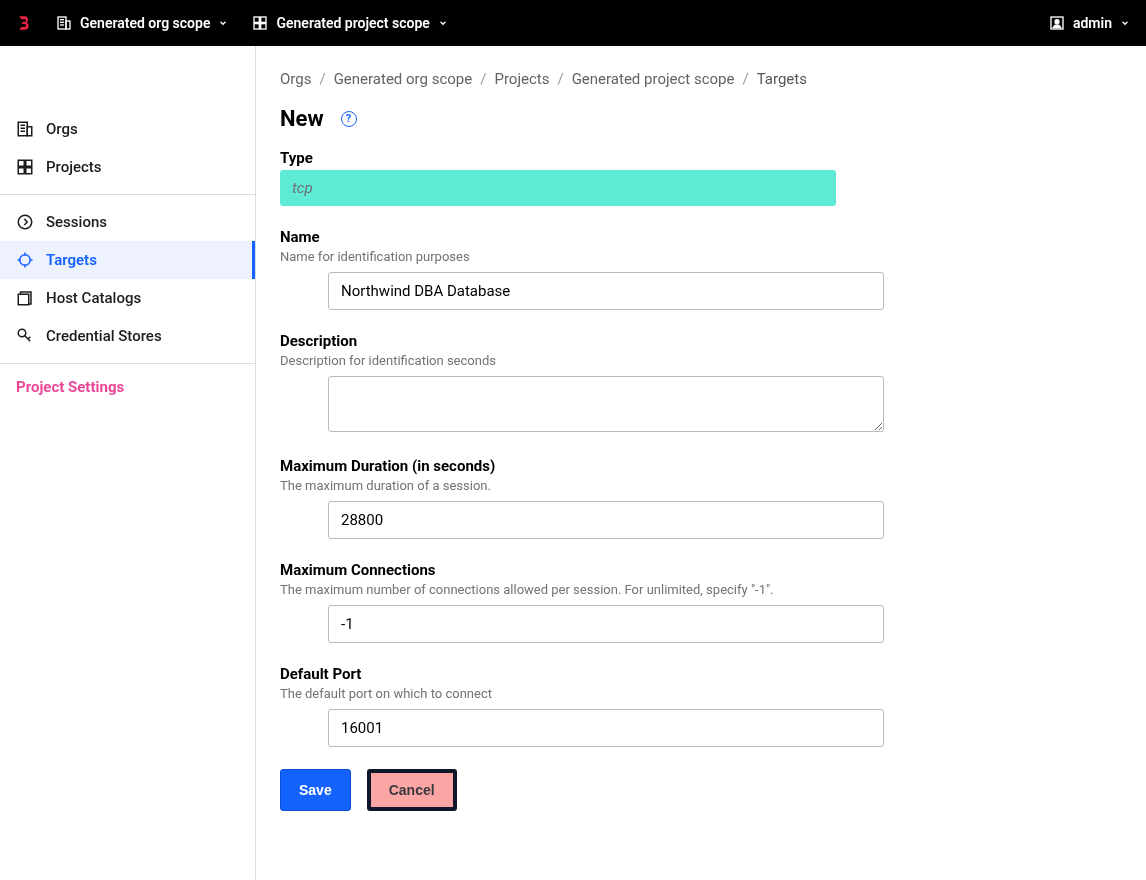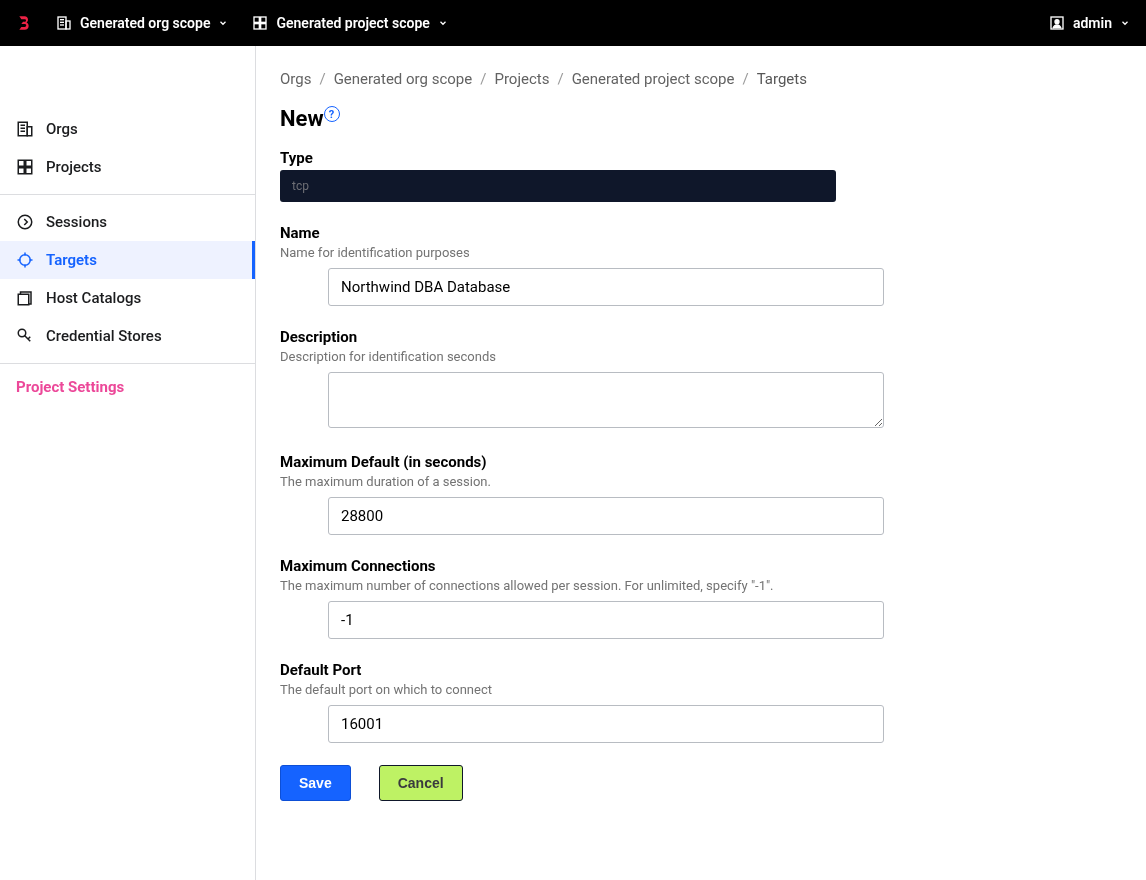--- a/index.html
+++ b/index.html
@@ -27,35 +27,35 @@
   .side-settings { padding: 14px 16px; font-size: 15px; font-weight: 700; color: #ec4899; cursor: pointer; }
 
   
   .main { flex: 1; padding: 24px 24px 40px 24px; overflow: auto; }
 
   .breadcrumbs { display: flex; flex-wrap: wrap; gap: 8px; font-size: 15px; color: #636363; margin-bottom: 18px; }
   .breadcrumbs .sep { color: #9a9a9a; }
   .crumb-link { color: #636363; cursor: pointer; }
   .crumb-current { color: #575757; }
 
-  .page-title-row { display: flex; gap: 0; margin-bottom: 18px; }
+  .page-title-row { display: flex; align-items: center; gap: 17px; margin-bottom: 18px; }
   .page-title { font-size: 22px; font-weight: 700; }
   .help-icon { width: 16px; height: 16px; color: #1563ff; border: 1.5px solid #1563ff; border-radius: 50%; display: inline-flex; align-items: center; justify-content: center; font-size: 11px; font-weight: 700; cursor: pointer; }
 
   .field { margin-bottom: 22px; max-width: 556px; }
   .field-label { font-weight: 700; font-size: 15px; margin-bottom: 3px; }
   .field-help { font-size: 13px; color: #737373; margin-bottom: 8px; }
   .text-input { width: 100%; border: 1px solid #b8bcc2; border-radius: 3px; padding: 9px 12px; font-size: 15px; font-family: inherit; margin-left: 48px; }
-  .readonly-box { background: #0f172a; border-radius: 3px; padding: 9px 12px; font-size: 12px; color: #6e6f75; width: 100%; }
+  .readonly-box { background: #5eead4; border-radius: 3px; padding: 9px 12px; font-size: 15px; color: #6e6f75; width: 100%; font-style: italic; }
   textarea.text-input { height: 56px; resize: both; }
 
-  .button-row { display: flex; gap: 28px; margin-top: 8px; }
+  .button-row { display: flex; gap: 16px; margin-top: 8px; }
   .btn { padding: 9px 18px; border-radius: 3px; font-size: 14px; font-weight: 600; cursor: pointer; border: 1px solid transparent; }
   .btn-primary { background: #1563ff; color: #fff; border-color: #0d4fd6; }
-  .btn-secondary { background: #bef264; color: #3a3a3e; border: 1px solid #0f172a; }
+  .btn-secondary { background: #fca5a5; color: #3a3a3e; border: 4px solid #0f172a; }
 
   .chev { width: 10px; height: 10px; }
 </style>
 </head>
 <body>
 
 <div class="topbar">
   <span class="icon logo">
     <svg viewBox="0 0 24 24" fill="currentColor">
         <path d="M5 2h8c3 0 5 2 5 5 0 1.8-.9 3.3-2.2 4.1C17.4 12 19 13.8 19 16.5 19 20 16.5 22 13 22H5l3-4h5c1.3 0 2.3-.9 2.3-2.2 0-1.3-1-2.2-2.3-2.2H8l2.5-3.5H13c1.1 0 2-.8 2-1.9 0-1.1-.9-1.9-2-1.9H8L5 2z"></path>
@@ -221,21 +221,21 @@
       <input class="text-input" type="text" value="Northwind DBA Database" style="">
     </div>
 
     <div class="field">
       <div class="field-label">Description</div>
       <div class="field-help">Description for identification seconds</div>
       <textarea class="text-input" style=""></textarea>
     </div>
 
     <div class="field">
-      <div class="field-label">Maximum Default (in seconds)</div>
+      <div class="field-label">Maximum Duration (in seconds)</div>
       <div class="field-help">The maximum duration of a session.</div>
       <input class="text-input" type="text" value="28800" style="">
     </div>
 
     <div class="field">
       <div class="field-label">Maximum Connections</div>
       <div class="field-help">The maximum number of connections allowed per session. For unlimited, specify "-1".</div>
       <input class="text-input" type="text" value="-1" style="">
     </div>
 

